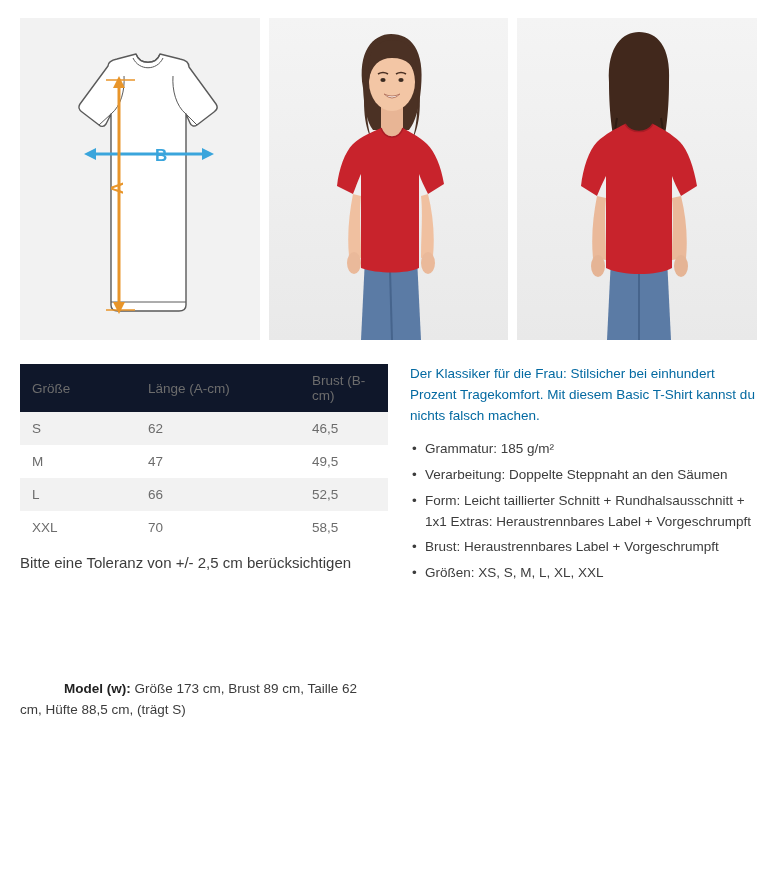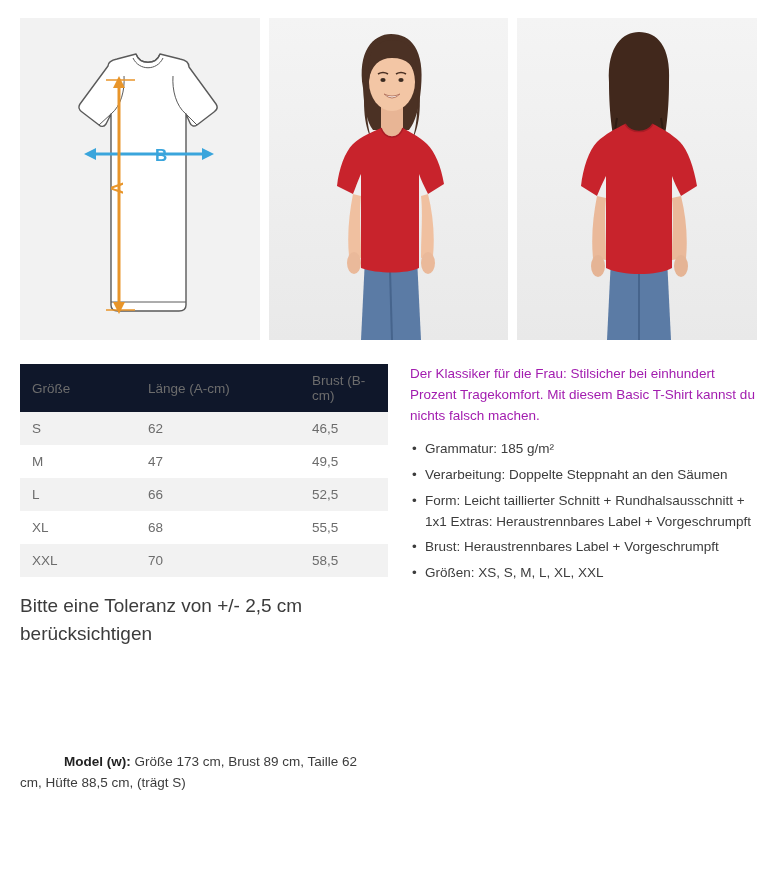--- a/index.html
+++ b/index.html
@@ -97,40 +97,40 @@
     border: none;
   }
   table.size-table tbody tr:nth-child(odd) td { background: #f2f2f2; }
   table.size-table tbody tr:nth-child(even) td { background: #ffffff; }
   table.size-table th:nth-child(1),
   table.size-table td:nth-child(1) { width: 92px; }
   table.size-table th:nth-child(2),
   table.size-table td:nth-child(2) { width: 140px; }
 
   .tolerance-note {
-    margin-top: 15px;
-    font-size: 19px;
+    margin-top: 8px;
+    font-size: 15px;
     color: #3c3c3c;
     line-height: 1.45;
   }
 
   .model-note {
     margin-top: 105px;
     font-size: 13.5px;
     color: #3c3c3c;
     line-height: 1.55;
     width: 360px;
   }
   .model-note b { font-weight: bold; color: #222; padding-left: 44px; }
 
   
   .desc-intro {
     font-size: 13.5px;
     line-height: 1.55;
-    color: #a21caf;
+    color: #0369a1;
     margin: 0 0 12px 0;
   }
   ul.features {
     list-style: none;
     margin: 0;
     padding: 0;
   }
   ul.features li {
     position: relative;
     padding-left: 15px;
@@ -294,25 +294,20 @@
             <td>M</td>
             <td>47</td>
             <td>49,5</td>
           </tr>
           <tr>
             <td>L</td>
             <td>66</td>
             <td>52,5</td>
           </tr>
           <tr>
-            <td>XL</td>
-            <td>68</td>
-            <td>55,5</td>
-          </tr>
-          <tr>
             <td>XXL</td>
             <td>70</td>
             <td>58,5</td>
           </tr>
         </tbody>
       </table>
 
       <div class="tolerance-note">Bitte eine Toleranz von +/- 2,5 cm berücksichtigen</div>
 
       <div class="model-note">

